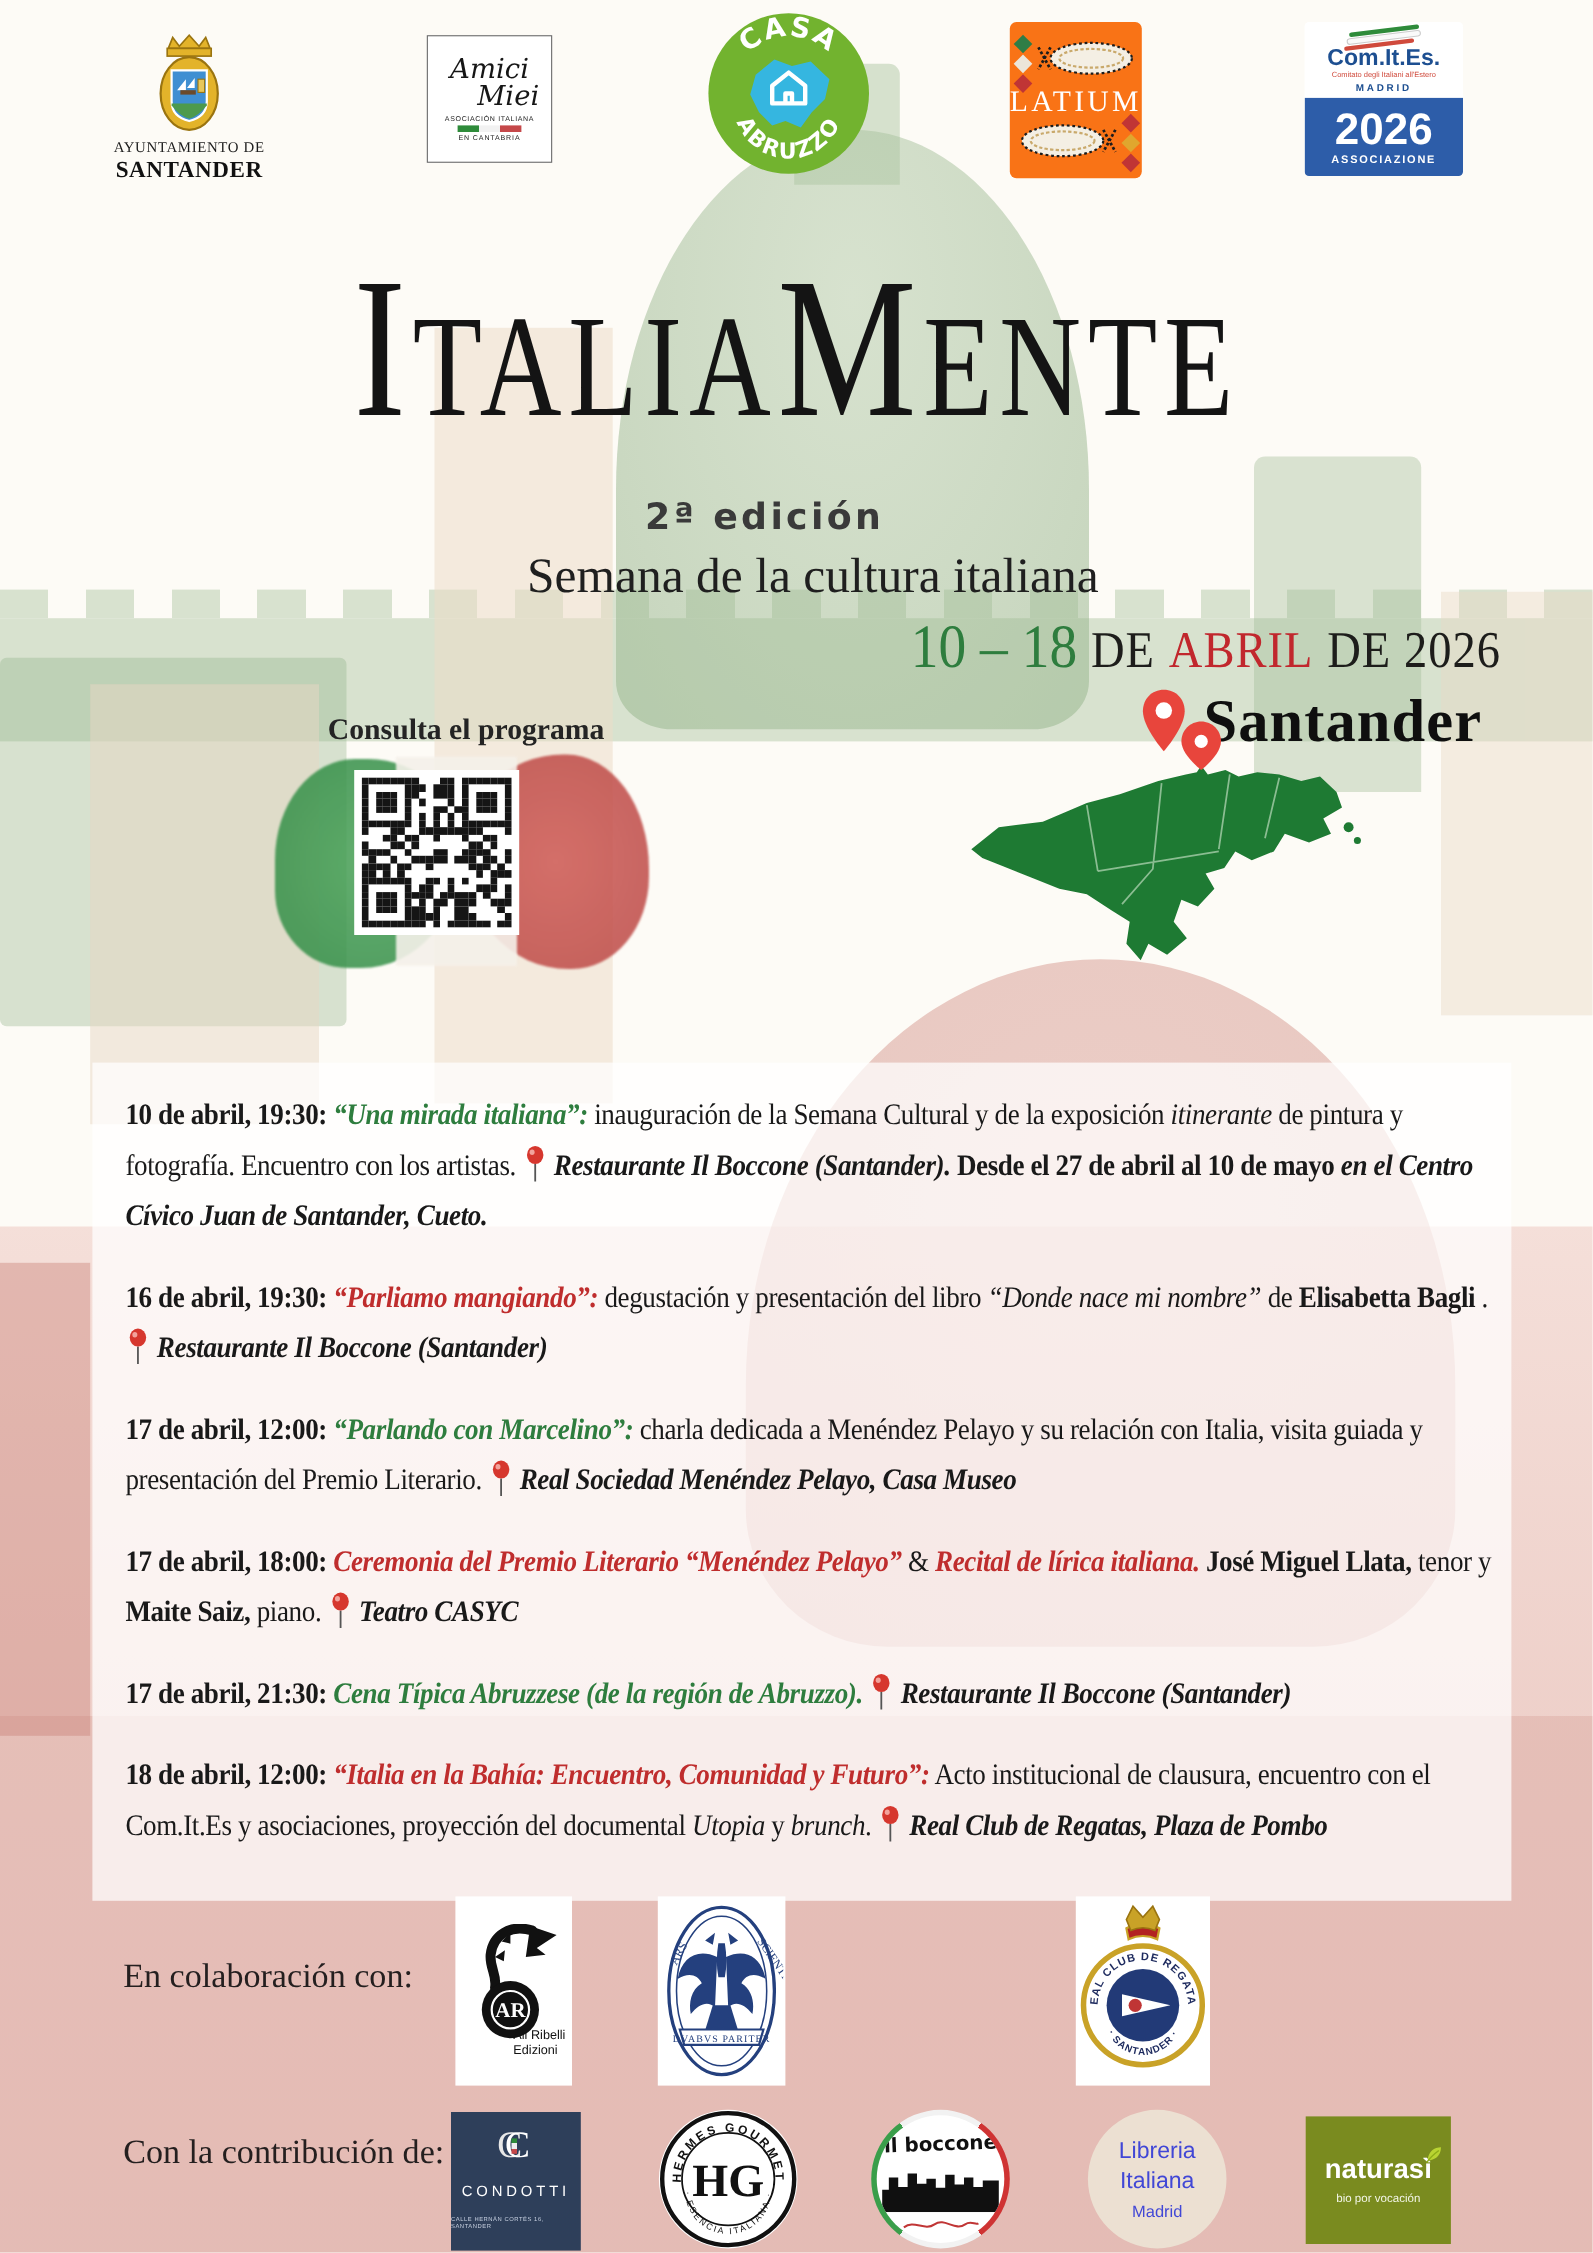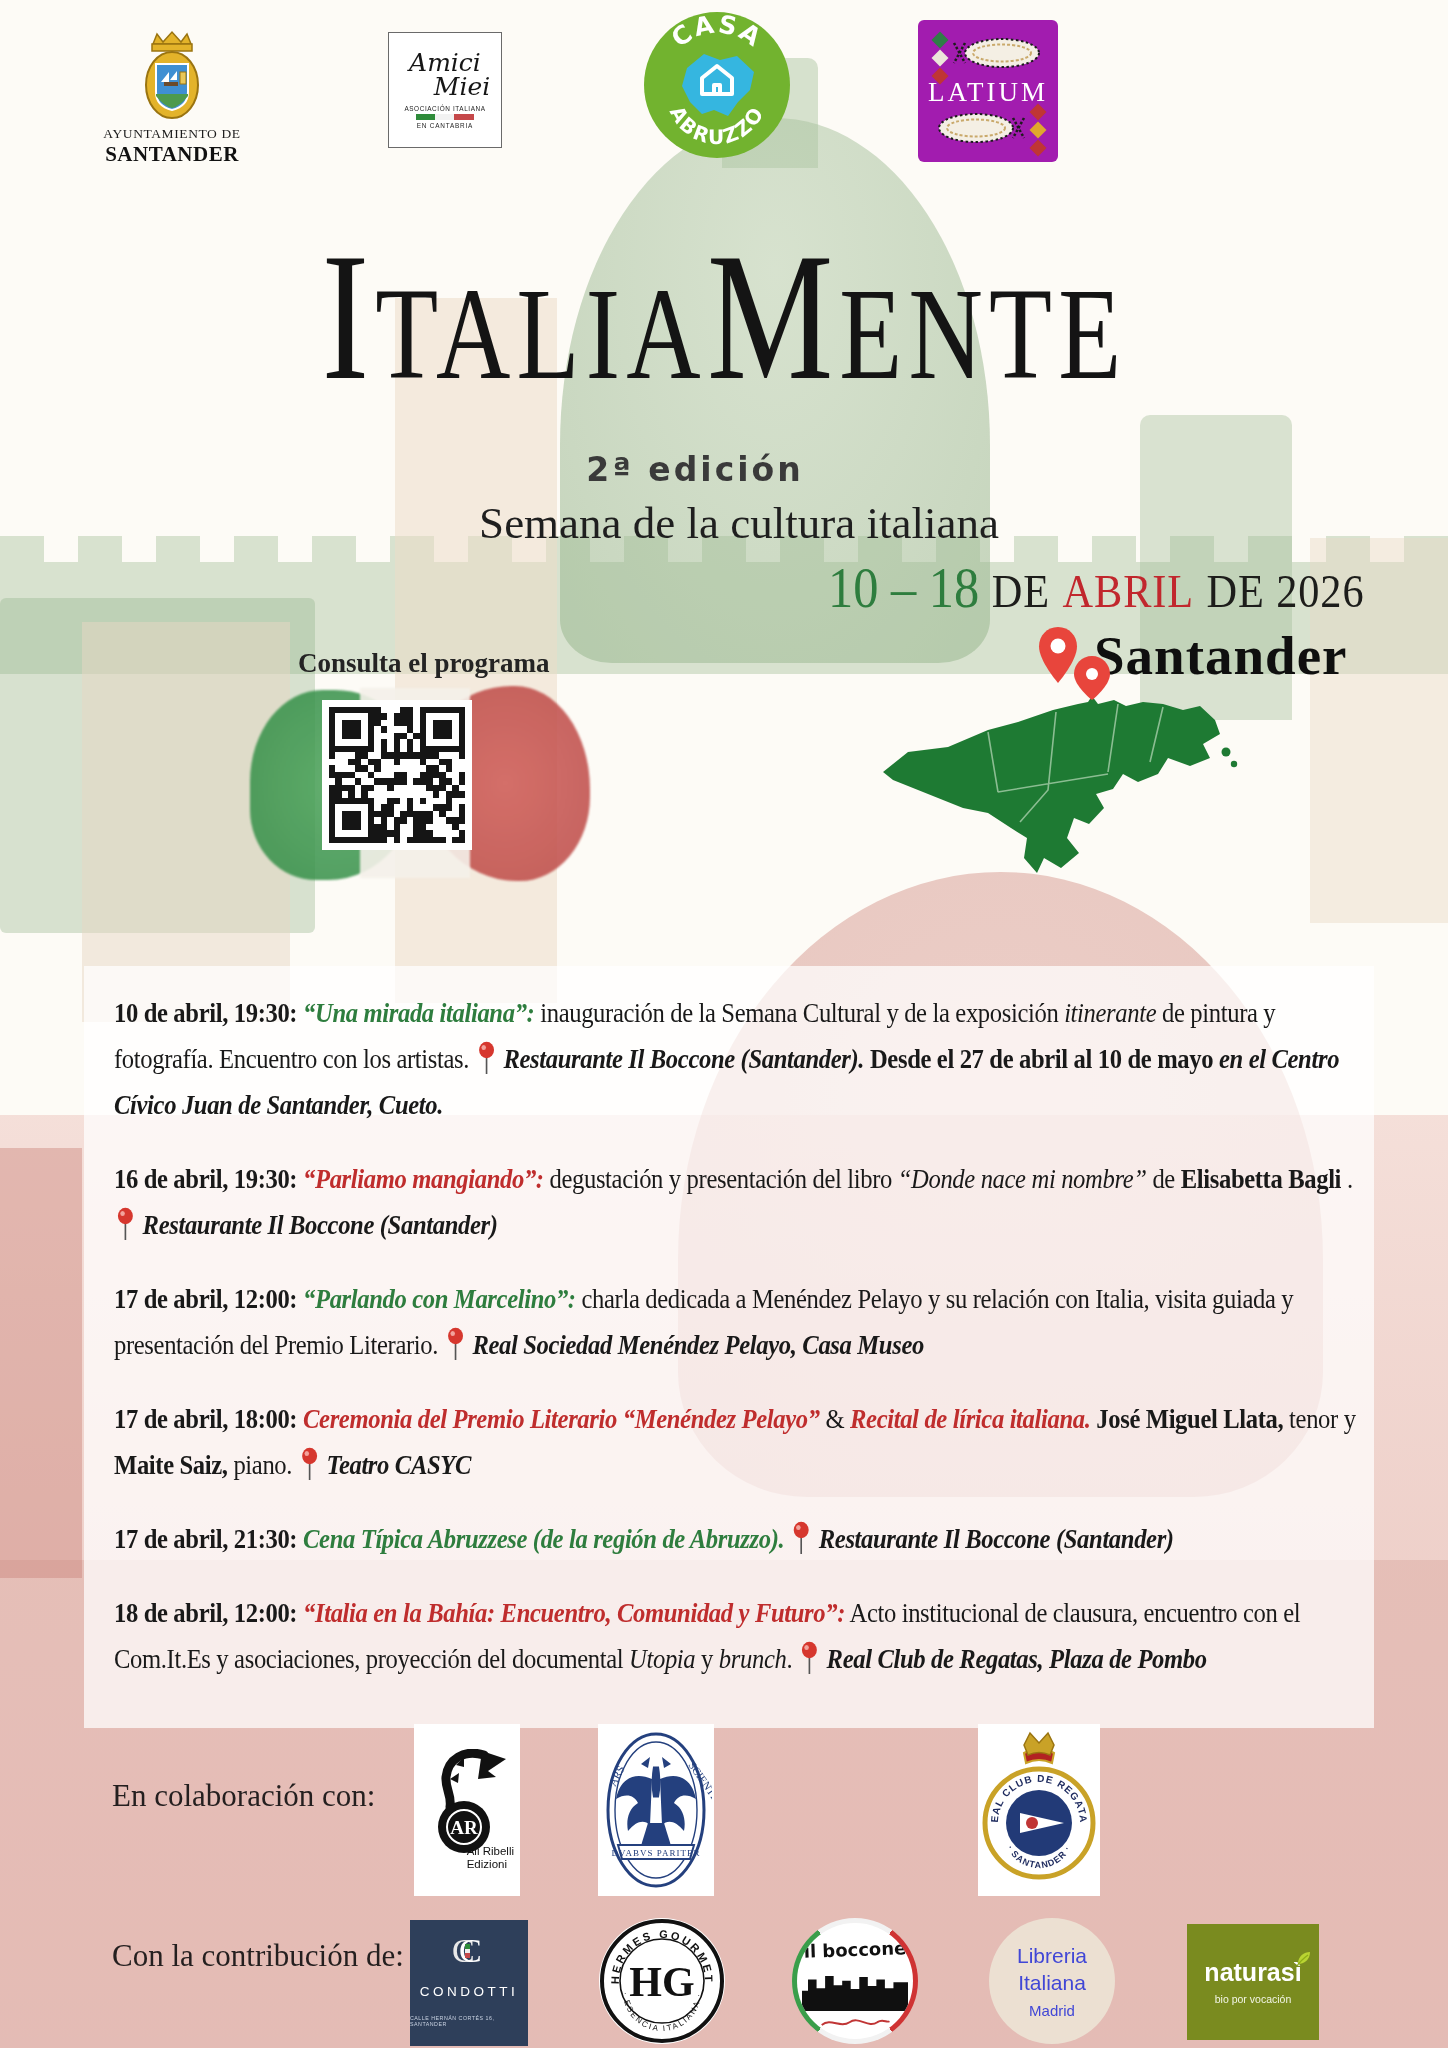--- a/index.html
+++ b/index.html
@@ -29,21 +29,21 @@
   .logo-ayto{left:98px;top:30px;width:148px;}
   .ayto-l1{font-size:13.5px;letter-spacing:.6px;color:#1c1c1c;margin-top:4px;}
   .ayto-l2{font-size:21px;font-weight:700;letter-spacing:.5px;color:#111;}
   .logo-amici{left:388px;top:32px;width:112px;height:114px;border:1.6px solid #6a6a6a;background:#fff;justify-content:center;}
   .amici-script{font-family:"DejaVu Serif",serif;font-style:italic;font-size:25px;line-height:.95;color:#161616;}
   .amici-w2{margin-left:34px;}
   .amici-sub{font-family:"Liberation Sans",sans-serif;font-size:6.4px;letter-spacing:.6px;color:#222;margin-top:7px;}
   .amici-bar{width:58px;height:6px;margin:2px auto 0;background:linear-gradient(90deg,#2e8b3a 0 33%,#f2f2f2 33% 66%,#c5484a 66%);}
   .amici-sub2{font-family:"Liberation Sans",sans-serif;font-size:6.4px;letter-spacing:.8px;color:#222;margin-top:2px;}
   .logo-casa{left:642px;top:10px;width:150px;height:150px;}
-  .logo-latium{left:918px;top:20px;width:140px;height:142px;background:#a21caf;border-radius:6px;}
+  .logo-latium{left:918px;top:20px;width:120px;height:142px;background:#f97316;border-radius:6px;}
   .logo-comites{left:1186px;top:20px;width:144px;height:140px;background:#fff;border-radius:4px;overflow:hidden;align-items:center;}
   .cm-swoosh{width:74px;height:16px;transform:rotate(-7deg);margin-top:6px;}
   .cm-swoosh i{display:block;height:4px;border-radius:3px;margin-bottom:1px;}
   .cm-g{background:#2e8b3a;width:64px;margin-left:6px;}
   .cm-w{background:#fafafa;border:.5px solid #ccc;width:66px;margin-left:3px;}
   .cm-r{background:#d04a3c;width:64px;}
   .cm-brand{font-family:"Liberation Sans",sans-serif;font-weight:700;font-size:21px;color:#1d4f91;line-height:1;}
   .cm-sub{font-family:"Liberation Sans",sans-serif;font-size:6.8px;color:#d04a3c;margin-top:2px;}
   .cm-city{font-family:"Liberation Sans",sans-serif;font-weight:700;font-size:9px;letter-spacing:2.5px;color:#1d4f91;margin:3px 0 4px;}
   .cm-box{width:100%;flex:1;background:#2d5da9;display:flex;flex-direction:column;align-items:center;justify-content:center;}
@@ -209,20 +209,34 @@
         </g>
       <g transform="rotate(45 120 110)">
           <rect x="114" y="104" width="12" height="12" fill="#e0a62e"></rect>
         </g>
       <g transform="rotate(45 120 128)">
           <rect x="114" y="122" width="12" height="12" fill="#c03535"></rect>
         </g>
     </svg>
   </div>
 
+  <div class="logo-card logo-comites">
+    <div class="cm-swoosh">
+        <i class="cm-g"></i>
+        <i class="cm-w"></i>
+        <i class="cm-r"></i>
+      </div>
+    <div class="cm-brand">Com.It.Es.</div>
+    <div class="cm-sub">Comitato degli Italiani all'Estero</div>
+    <div class="cm-city">MADRID</div>
+    <div class="cm-box">
+      <div class="cm-year">2026</div>
+      <div class="cm-assoc">ASSOCIAZIONE</div>
+    </div>
+  </div>
 
   <div class="abs title">
     <span class="title-inner">
       <span class="t-big">I</span><span class="t-small">TALIA</span><span class="t-big">M</span><span class="t-small">ENTE</span>
     </span>
   </div>
   <div class="abs edition">2ª edición</div>
   <div class="abs week">Semana de la cultura italiana</div>
 
   <div class="abs daterow">

